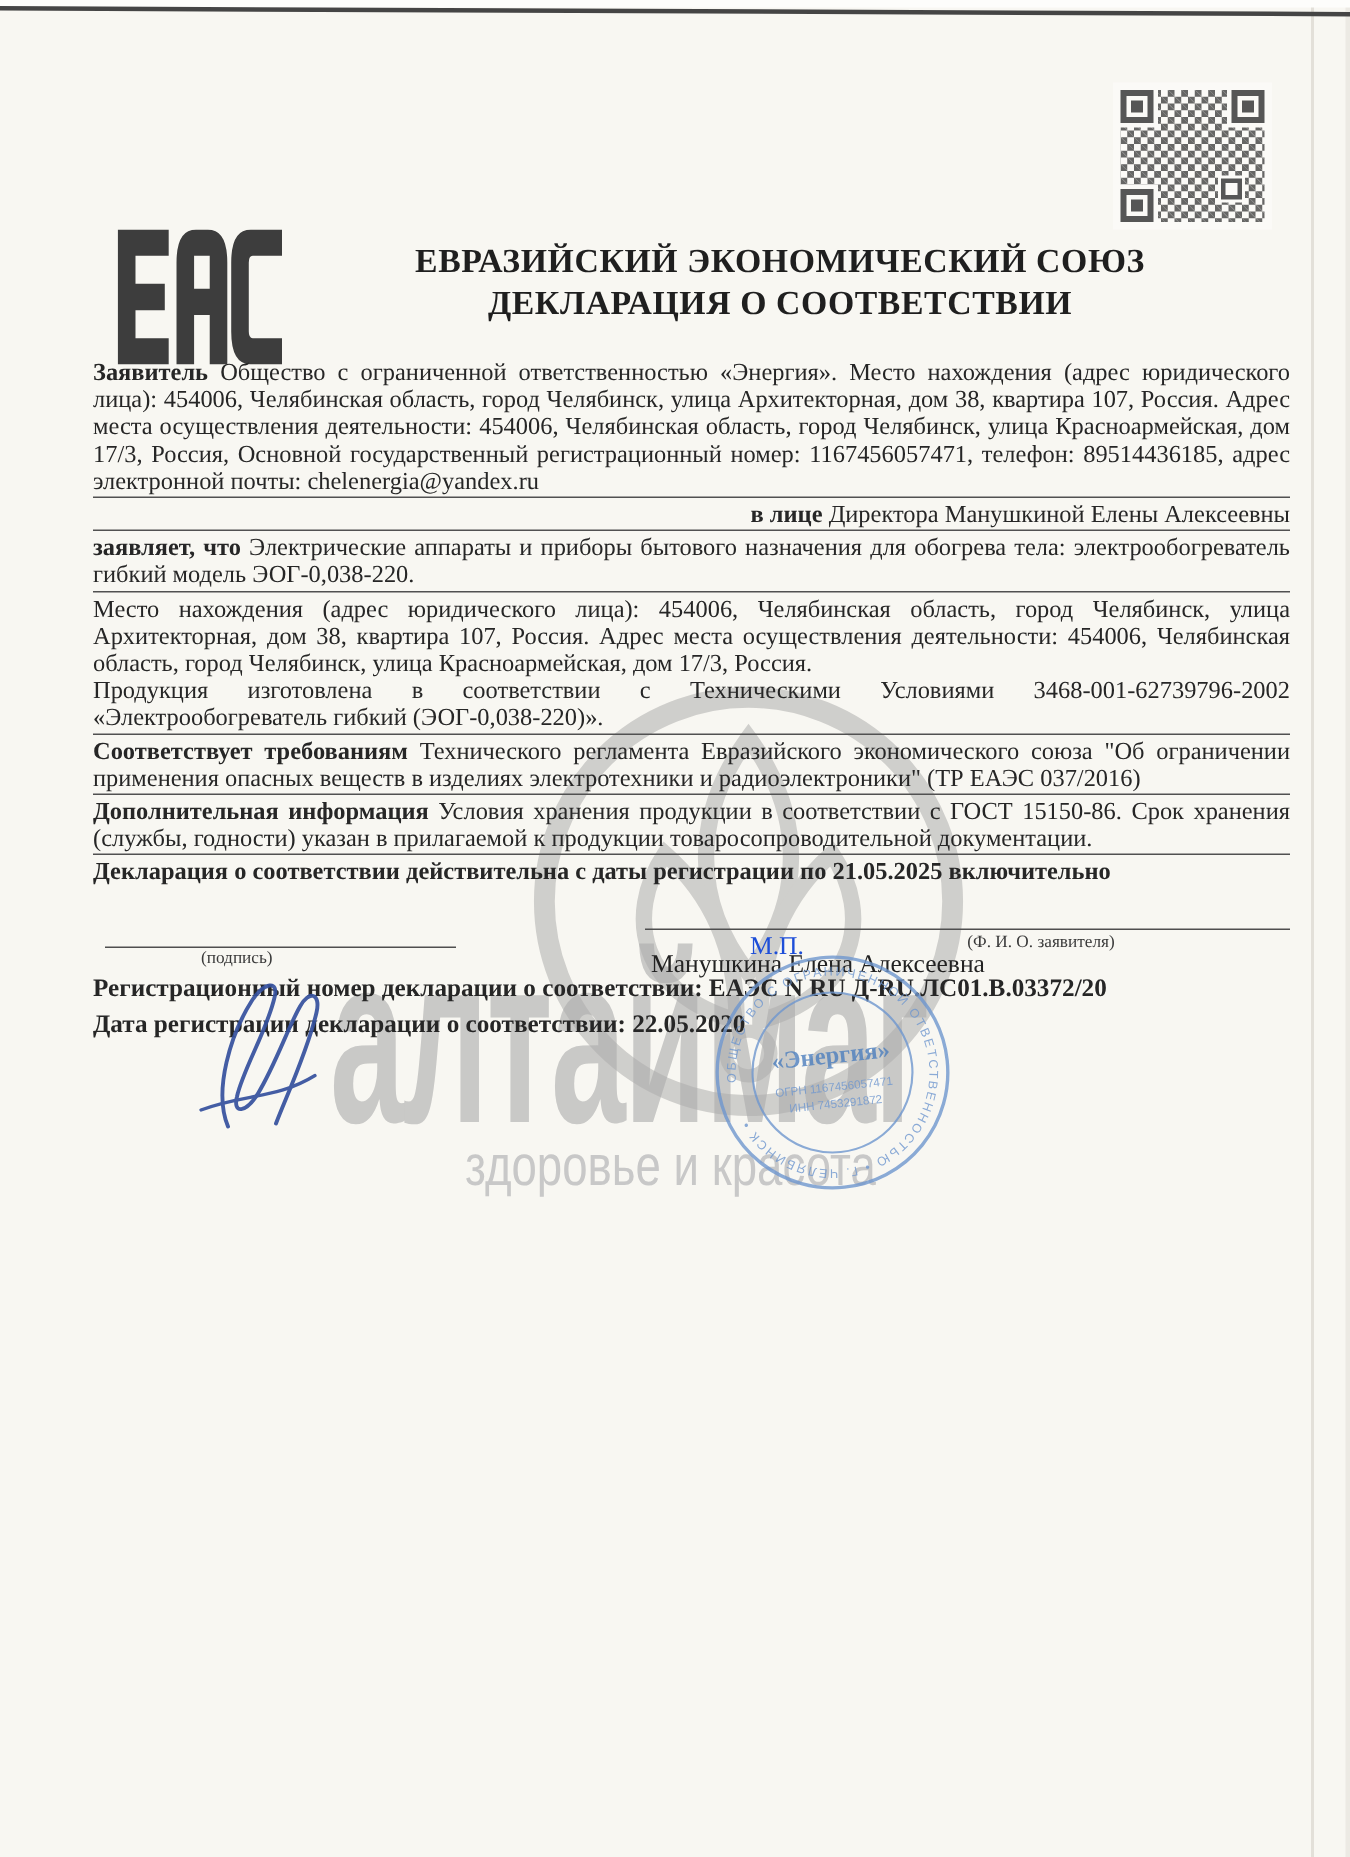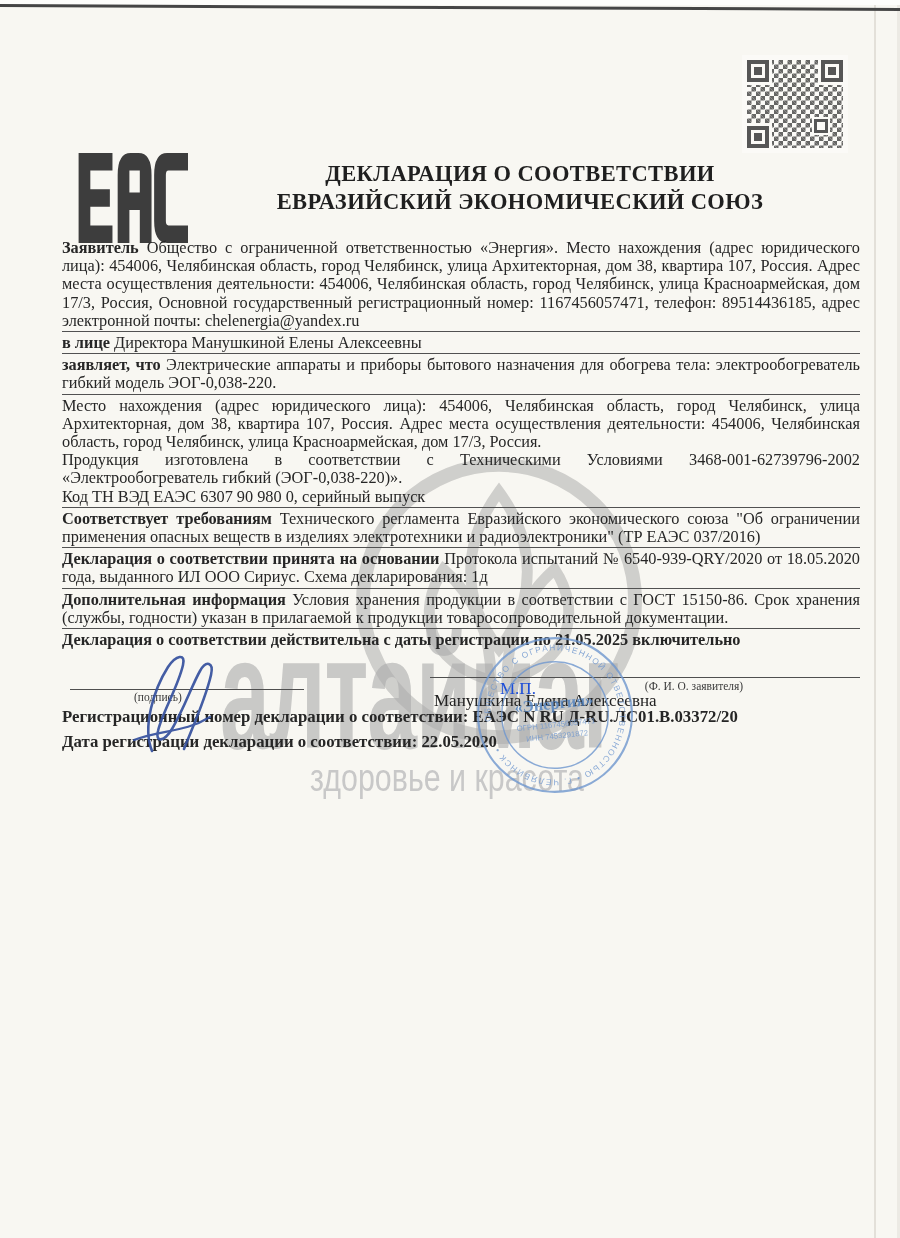--- a/index.html
+++ b/index.html
@@ -87,64 +87,59 @@
 
   <svg class="eac" viewBox="0 0 172 82" preserveAspectRatio="none" role="img" aria-label="EAC">
     <g fill="#3d3d3d">
       <path d="M4,0 h52 v16 h-34 v17 h30 v16 h-30 v17 h34 v16 h-52 z"></path>
       <path fill-rule="evenodd" d="M64,82 V20 Q64,0 84,0 H96 Q116,0 116,20 V82 H98 V52 H82 V82 Z M82,16 H98 V36 H82 Z"></path>
       <path d="M172,0 H140 Q120,0 120,20 V62 Q120,82 140,82 H172 V66 H142 Q138,66 138,62 V20 Q138,16 142,16 H172 Z"></path>
     </g>
   </svg>
 
   <div class="titles">
+    <div class="t">ЕВРАЗИЙСКИЙ ЭКОНОМИЧЕСКИЙ СОЮЗ</div>
     <div class="t">ДЕКЛАРАЦИЯ О СООТВЕТСТВИИ</div>
-    <div class="t">ЕВРАЗИЙСКИЙ ЭКОНОМИЧЕСКИЙ СОЮЗ</div>
   </div>
 
   <div class="qr">
     <div class="qr-noise"></div>
     <div class="finder f-tl"></div>
     <div class="finder f-tr"></div>
     <div class="finder f-bl"></div>
     <div class="align-sq"></div>
   </div>
 
   <div class="content">
 
     <p class="sec">
       <span class="lbl">Заявитель</span>
       <span>Общество с ограниченной ответственностью «Энергия». Место нахождения (адрес юридического лица): 454006, Челябинская область, город Челябинск, улица Архитекторная, дом 38, квартира 107, Россия. Адрес места осуществления деятельности: 454006, Челябинская область, город Челябинск, улица Красноармейская, дом 17/3, Россия, Основной государственный регистрационный номер: 1167456057471, телефон: 89514436185, адрес электронной почты: chelenergia@yandex.ru</span>
     </p>
 
-    <p class="sec" style="text-align:left;">
+    <p class="sec" style="text-align:right;">
       <span class="lbl">в лице</span>
       <span>Директора Манушкиной Елены Алексеевны</span>
     </p>
 
     <p class="sec">
       <span class="lbl">заявляет, что</span>
       <span>Электрические аппараты и приборы бытового назначения для обогрева тела: электрообогреватель гибкий модель ЭОГ-0,038-220.</span>
     </p>
 
     <div class="sec">
       <p class="sub">Место нахождения (адрес юридического лица): 454006, Челябинская область, город Челябинск, улица Архитекторная, дом 38, квартира 107, Россия. Адрес места осуществления деятельности: 454006, Челябинская область, город Челябинск, улица Красноармейская, дом 17/3, Россия.</p>
       <p class="sub">Продукция изготовлена в соответствии с Техническими Условиями 3468-001-62739796-2002 «Электрообогреватель гибкий (ЭОГ-0,038-220)».</p>
-      <p class="sub" style="text-align:left;">Код ТН ВЭД ЕАЭС 6307 90 980 0, серийный выпуск</p>
     </div>
 
     <p class="sec">
       <span class="lbl">Соответствует требованиям</span>
       <span>Технического регламента Евразийского экономического союза "Об ограничении применения опасных веществ в изделиях электротехники и радиоэлектроники" (ТР ЕАЭС 037/2016)</span>
     </p>
 
-    <p class="sec">
-      <span class="lbl">Декларация о соответствии принята на основании</span>
-      <span>Протокола испытаний № 6540-939-QRY/2020 от 18.05.2020 года, выданного ИЛ ООО Сириус. Схема декларирования: 1д</span>
-    </p>
 
     <p class="sec">
       <span class="lbl">Дополнительная информация</span>
       <span>Условия хранения продукции в соответствии с ГОСТ 15150-86. Срок хранения (службы, годности) указан в прилагаемой к продукции товаросопроводительной документации.</span>
     </p>
 
     <p class="sec noline boldline">Декларация о соответствии действительна с даты регистрации по 21.05.2025 включительно</p>
 
     <div class="sigrow">
       <div class="sig-line-left"></div>

